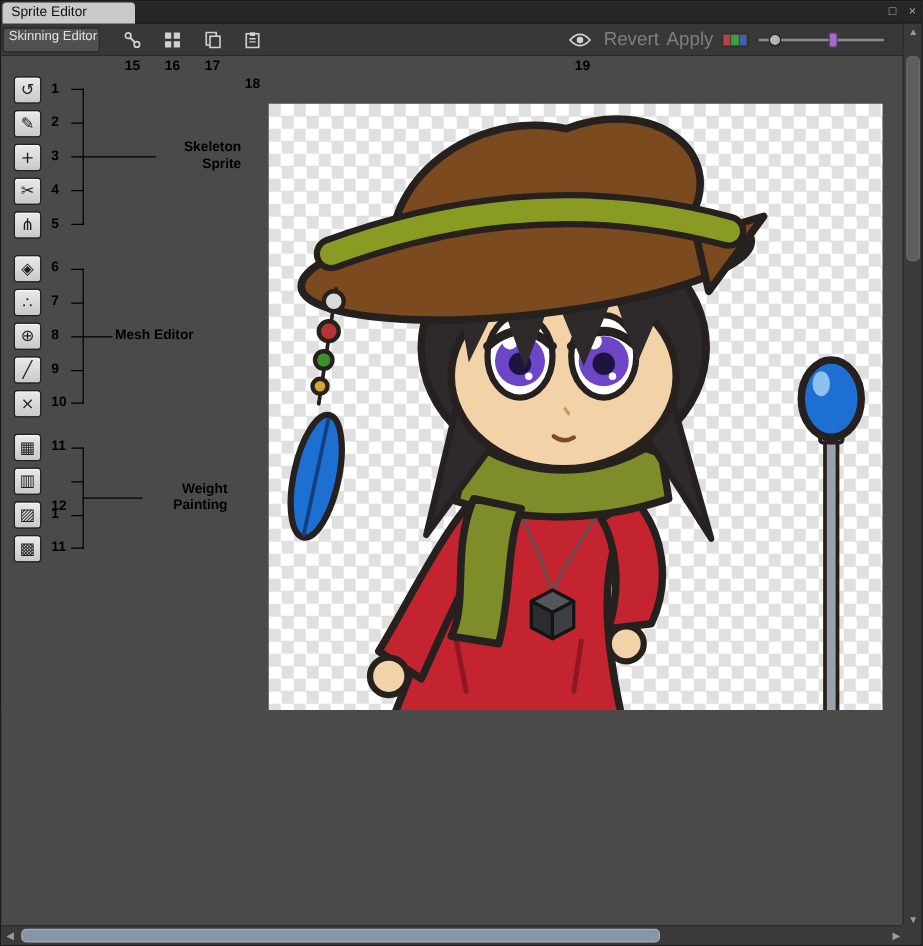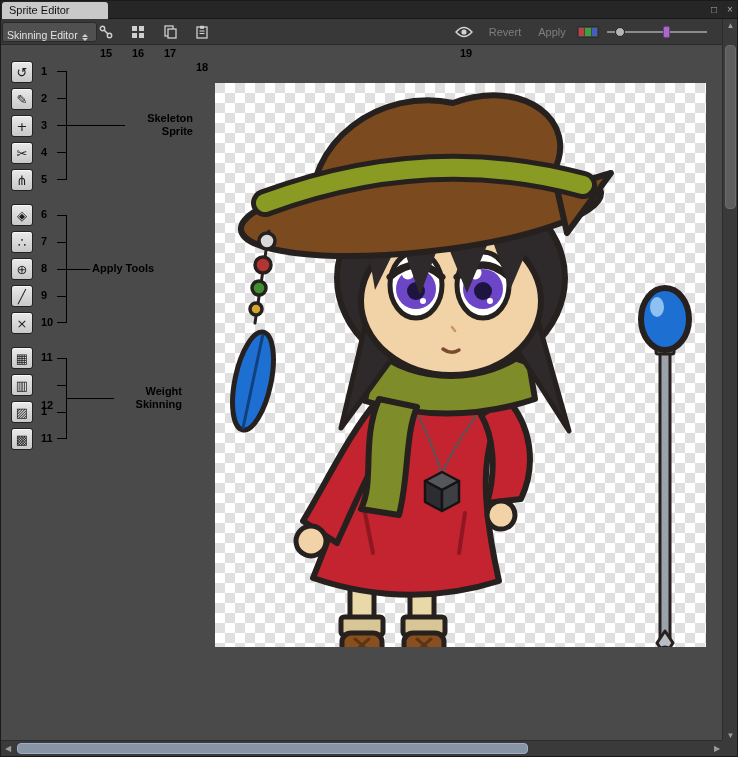--- a/index.html
+++ b/index.html
@@ -9,35 +9,35 @@
     font-family:"Liberation Sans","DejaVu Sans",sans-serif;
     background:#4a4a4a;border:1px solid #1a1a1a;
   }
   
   .titlebar{position:absolute;left:0;top:0;width:738px;height:18px;background:#262626;border-bottom:1px solid #171717;}
   .tab{position:absolute;left:1px;top:1px;height:17px;width:106px;background:#c9c9c9;
        border-radius:3px 3px 0 0;color:#111;font-size:11px;line-height:17px;padding-left:7px;}
   .win-ctrl{position:absolute;top:1px;height:16px;color:#a8a8a8;font-size:10px;line-height:16px;text-align:center;width:14px;cursor:default;}
   
   .toolbar{position:absolute;left:0;top:18px;width:738px;height:26px;background:#383838;border-bottom:1px solid #292929;}
-  .dropdown{position:absolute;left:1px;top:3px;width:95px;height:20px;background:#505050;border:1px solid #292929;
-            border-radius:3px;color:#e2e2e2;font-size:10.5px;display:flex;align-items:flex-end;padding:0 4px;white-space:nowrap;overflow:hidden;}
+  .dropdown{position:absolute;left:1px;top:3px;width:78px;height:20px;background:#505050;border:1px solid #292929;
+            border-radius:3px;color:#e2e2e2;font-size:10.5px;display:flex;align-items:flex-start;padding:0 4px;white-space:nowrap;overflow:hidden;}
   .dd-caret{margin-left:4px;display:flex;flex-direction:column;gap:1px;}
   .dd-caret i{display:block;width:0;height:0;border-left:3px solid transparent;border-right:3px solid transparent;}
   .dd-caret i.up{border-bottom:3px solid #cfcfcf;}
   .dd-caret i.dn{border-top:3px solid #cfcfcf;}
   .tb-icon{position:absolute;top:4px;width:18px;height:18px;display:flex;align-items:center;justify-content:center;}
-  .tb-btn{position:absolute;top:4px;height:18px;color:#7f7f7f;font-size:11px;line-height:18px;text-align:center;}
+  .tb-btn{position:absolute;top:4px;height:18px;color:#7f7f7f;font-size:15px;line-height:18px;text-align:center;}
   .rgb-box{position:absolute;top:7px;width:22px;height:12px;display:flex;gap:1px;padding:1px;border:1px solid #2d2d2d;background:#444;}
   .rgb-box i{flex:1;}
   .slider{position:absolute;top:12px;left:606px;width:100px;height:2px;background:#8b8b8b;}
   .slider .knob{position:absolute;left:8px;top:-4px;width:10px;height:10px;border-radius:50%;background:#b5b5b5;border:1px solid #222;}
   .slider .marker{position:absolute;left:56px;top:-5px;width:7px;height:12px;border-radius:2px;background:#a66bc7;border:1px solid #6d3f8a;}
   
-  .canvas{position:absolute;left:0;top:44px;width:723px;height:602px;background:#4a4a4a;overflow:hidden;}
+  .canvas{position:absolute;left:0;top:44px;width:723px;height:523px;background:#4a4a4a;overflow:hidden;}
   .callout-num{position:absolute;color:#000;font-size:11px;font-weight:700;transform:translateX(-50%);}
   .tool-btn{position:absolute;left:10px;width:22px;height:22px;border:1px solid #222;border-radius:3px;
             background:linear-gradient(#e9e9e9,#c9c9c9);box-shadow:inset 0 1px 0 #f8f8f8;
             display:flex;align-items:center;justify-content:center;padding:0;cursor:default;}
   .tool-btn span{font-family:"DejaVu Sans",sans-serif;font-size:13px;color:#1d1d1d;line-height:1;}
   .tool-num{position:absolute;left:40px;width:18px;color:#000;font-size:11px;font-weight:700;}
   .bracket{position:absolute;left:56px;width:10px;border-top:1px solid #000;border-bottom:1px solid #000;border-right:1px solid #000;}
   .tick{position:absolute;left:56px;width:10px;height:0;border-top:1px solid #000;}
   .connector{position:absolute;height:0;border-top:1px solid #000;}
   .grp-label{position:absolute;color:#000;font-size:11px;font-weight:700;line-height:13px;text-align:right;}
@@ -271,21 +271,21 @@
     <div class="tool-num" style="top:190px;">7</div>
     <div class="tool-num" style="top:217px;">8</div>
     <div class="tool-num" style="top:244px;">9</div>
     <div class="tool-num" style="top:271px;">10</div>
     <div class="bracket" style="top:170px;height:108px;"></div>
     <div class="tick" style="top:197px;"></div>
     <div class="tick" style="top:224px;"></div>
     <div class="tick" style="top:251px;"></div>
     <div class="connector" style="left:66px;top:224px;width:23px;"></div>
     <div class="grp-label left" style="left:91px;top:217px;width:80px;">
-      <div>Apply Tools</div>
+      <div>Mesh Editor</div>
         <div></div>
     </div>
 
     <button class="tool-btn" style="top:302px;">
         <span>▦</span>
       </button>
     <button class="tool-btn" style="top:329px;">
         <span>▥</span>
       </button>
     <button class="tool-btn" style="top:356px;">
@@ -297,21 +297,21 @@
     <div class="tool-num" style="top:306px;">11</div>
     <div class="tool-num" style="top:333px;margin-top:21px;">12</div>
     <div class="tool-num" style="top:360px;">1</div>
     <div class="tool-num" style="top:387px;">11</div>
     <div class="bracket" style="top:313px;height:81px;"></div>
     <div class="tick" style="top:340px;"></div>
     <div class="tick" style="top:367px;"></div>
     <div class="connector" style="left:66px;top:353px;width:47px;"></div>
     <div class="grp-label" style="left:115px;top:340px;width:66px;">
       <div>Weight</div>
-        <div>Skinning</div>
+        <div>Painting</div>
     </div>
   </div>
 
   <div class="vscroll">
     <div class="arrow" style="top:0;">▲</div>
     <div class="thumb"></div>
     <div class="arrow" style="bottom:0;">▼</div>
   </div>
 
   <div class="hscroll">

